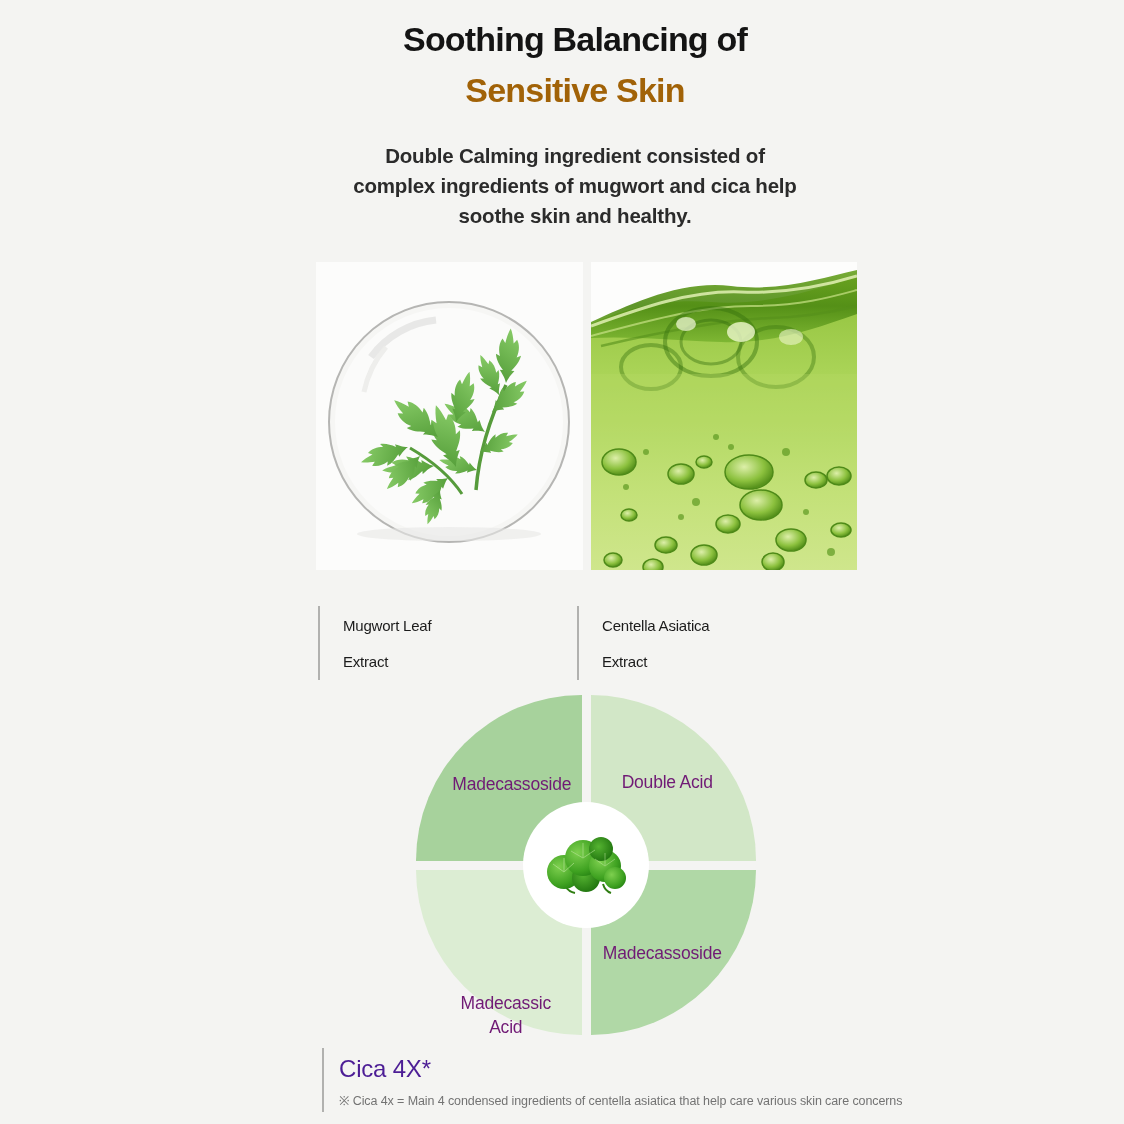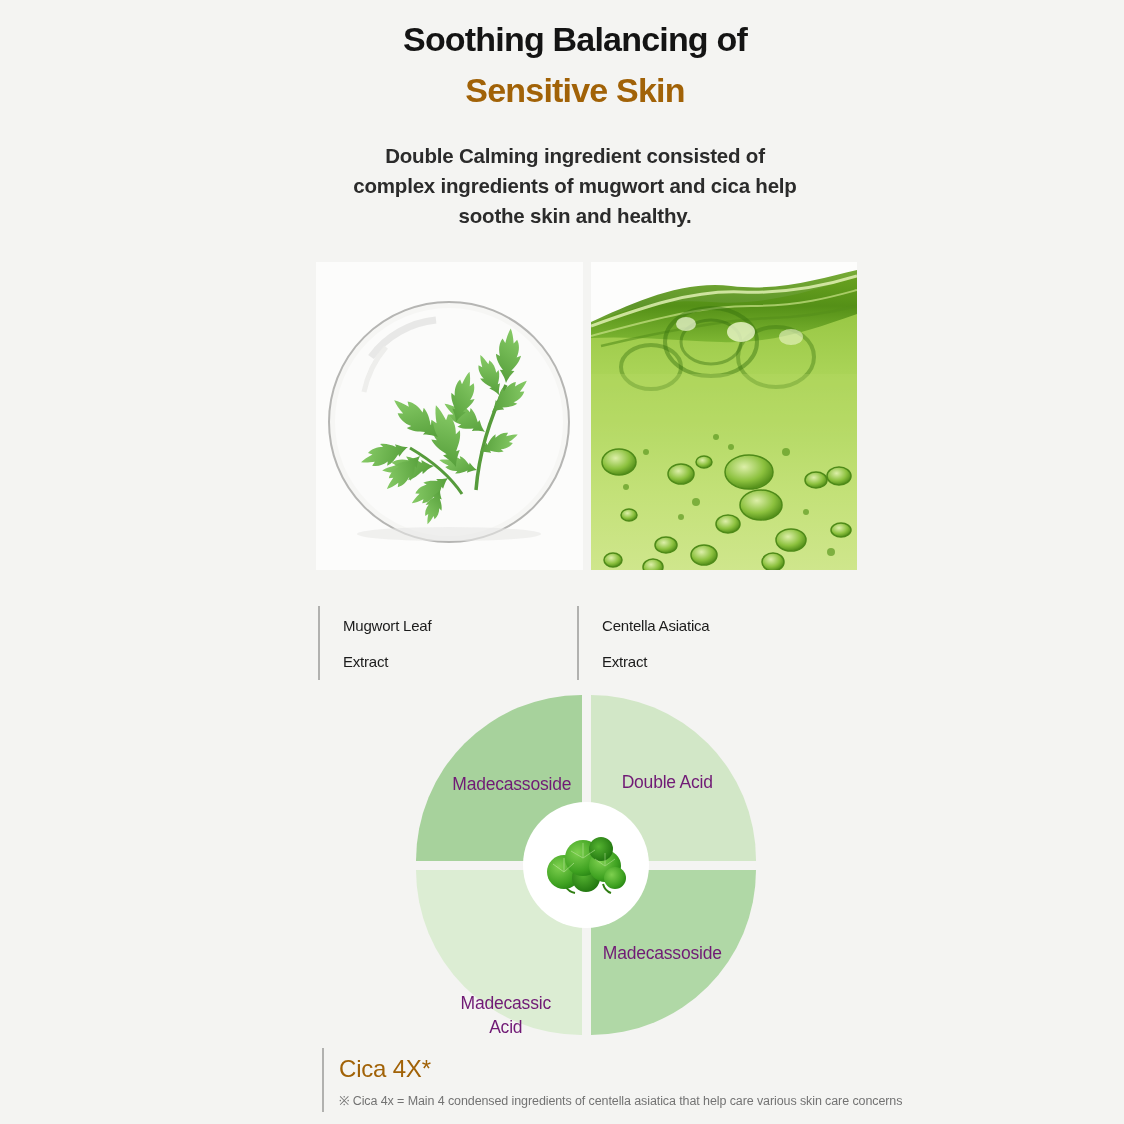--- a/index.html
+++ b/index.html
@@ -35,21 +35,21 @@
   .quad span{font-size:17.5px;line-height:24px;color:#701a75;text-align:center;white-space:pre-line;letter-spacing:-0.2px;}
   .quad.tl span{transform:translate(13px,6px);}
   .quad.tr span{transform:translate(-6px,4px);}
   .quad.bl span{transform:translate(7px,4px);}
   .quad.br span{transform:translate(-11px,1px);}
   .wheel-center{position:absolute;left:523px;top:802px;width:126px;height:126px;border-radius:50%;
     background:#ffffff;display:flex;align-items:center;justify-content:center;}
 
   
   .cica-note{position:absolute;left:322px;top:1048px;border-left:2px solid #b1b1af;padding-left:15px;height:64px;}
-  .cica-title{margin:8px 0 0 0;font-size:24px;font-weight:400;color:#a16207;line-height:26px;letter-spacing:-0.2px;}
+  .cica-title{margin:8px 0 0 0;font-size:24px;font-weight:400;color:#4c1d95;line-height:26px;letter-spacing:-0.2px;}
   .cica-footnote{margin-top:10px;font-size:12.5px;color:#737373;white-space:nowrap;letter-spacing:-0.1px;}
 </style>
 </head>
 <body>
 
 <div id="canvas" style="background-color: rgb(244, 244, 242);">
 
   <div class="header">
     <div class="title">Soothing Balancing of</div>
     <div class="title green" style="color: #a16207; margin-top: 8px;">Sensitive Skin</div>

